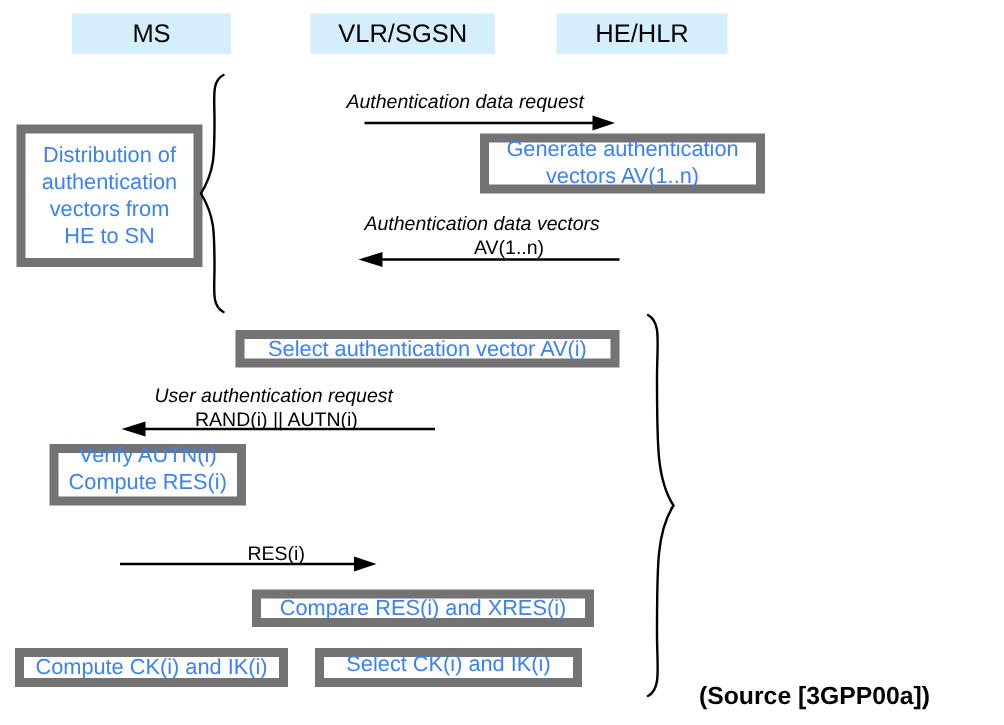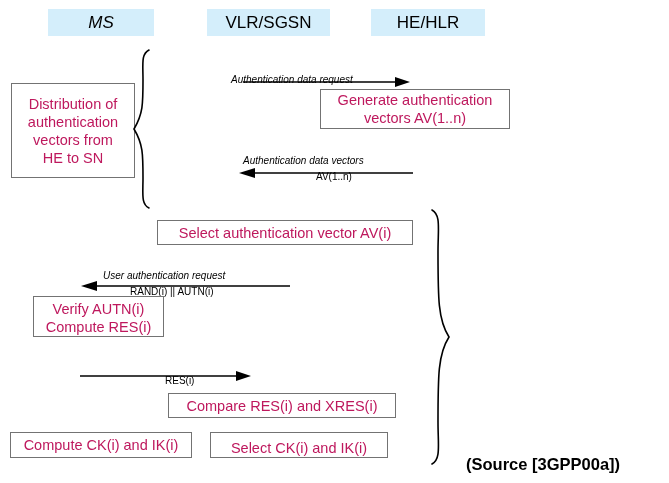--- a/index.html
+++ b/index.html
@@ -23,58 +23,57 @@
     background: #d4eefb;
     text-align: center;
     font-size: 17px;
     line-height: 27px;
     height: 27px;
     color: #000;
     white-space: nowrap;
   }
   .box {
     position: absolute;
-    border: 1px solid #737373;
+    border: 6px solid #737373;
     background: #ffffff;
     box-sizing: border-box;
     text-align: center;
     font-size: 14.5px;
-    color: #be185d;
+    color: #3b82f6;
     display: flex;
     flex-direction: column;
     align-items: center;
     justify-content: center;
     line-height: 18px;
   }
   .box > span { display: block; white-space: nowrap; }
   .lbl {
     position: absolute;
-    font-size: 10px;
+    font-size: 13px;
     white-space: nowrap;
     color: #000;
     line-height: 16px;
-    margin-top: 12px;
   }
   .lbl.ital { font-style: italic; }
   .src {
     position: absolute;
     font-size: 16.5px;
     white-space: nowrap;
     color: #000;
   }
   .arrow { position: absolute; }
   .brace { position: absolute; }
   svg { display: block; overflow: visible; }
 </style>
 </head>
 <body>
 
 <div id="diagram">
 
-  <div class="hdr" style="left:48px; top:9px; width:106px;font-style:italic;">
+  <div class="hdr" style="left:48px; top:9px; width:106px;">
     <span>MS</span>
   </div>
   <div class="hdr" style="left:207px; top:9px; width:123px;">
     <span>VLR/SGSN</span>
   </div>
   <div class="hdr" style="left:371px; top:9px; width:114px;">
     <span>HE/HLR</span>
   </div>
 
   <div class="box" style="left:11px; top:83px; width:124px; height:95px;">

